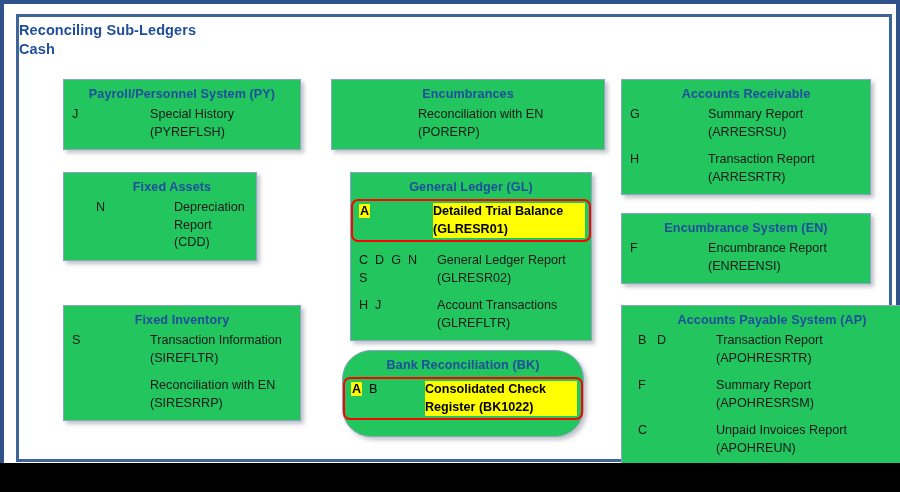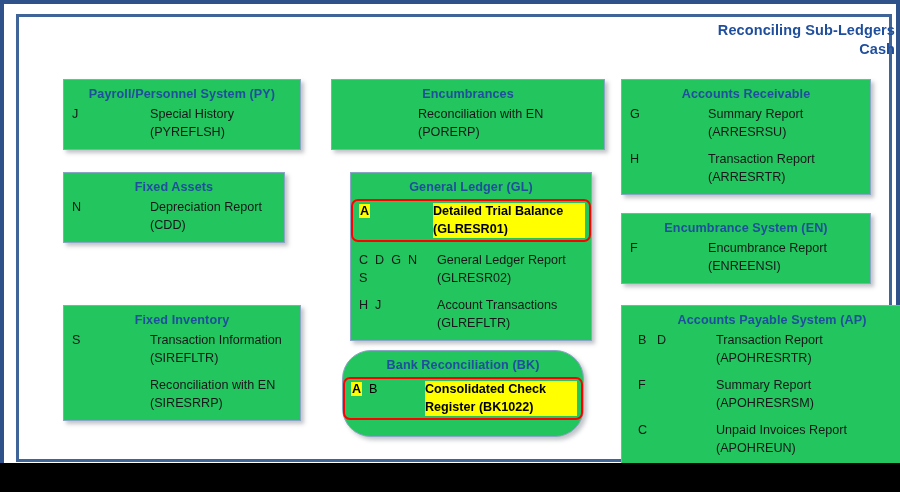--- a/index.html
+++ b/index.html
@@ -32,21 +32,21 @@
     left: 0; top: 463px;
     width: 900px; height: 29px;
     background: #000000;
   }
 
   
   .title-block {
     position: absolute;
     left: 0; top: 4px;
     width: 876px;
-    text-align: right;
+    text-align: left;
   }
   .title-line {
     color: #1f4e9c;
     font-weight: bold;
     font-size: 14.5px;
     line-height: 19px;
     letter-spacing: 0.1px;
   }
 
   
@@ -107,21 +107,21 @@
   .row.outlined .label {
     background: #ffff00;
     font-weight: bold;
     color: #000000;
   }
   .row.outlined .codes { font-weight: bold; color: #000000; }
   .row.outlined .codes .plain { font-weight: normal; background: transparent; }
 
   
   #panel-payroll        { left: 44px;  top: 62px;  width: 238px; }
-  #panel-fixed-assets   { left: 44px;  top: 155px; width: 222px; }
+  #panel-fixed-assets   { left: 44px;  top: 155px; width: 194px; padding-left: 24px; }
   #panel-stores         { left: 44px;  top: 288px; width: 238px; }
 
   #panel-encumbrances   { left: 312px; top: 62px;  width: 274px; }
   #panel-general-ledger { left: 323px; top: 155px; width: 242px; margin-left: 8px; }
   #panel-bank-rec       { left: 323px; top: 333px; width: 242px; border-radius: 29px; }
 
   #panel-ar             { left: 602px; top: 62px;  width: 250px; }
   #panel-en             { left: 602px; top: 196px; width: 250px; }
   #panel-ap             { left: 602px; top: 288px; width: 294px; padding-left: 8px; }
 </style>

